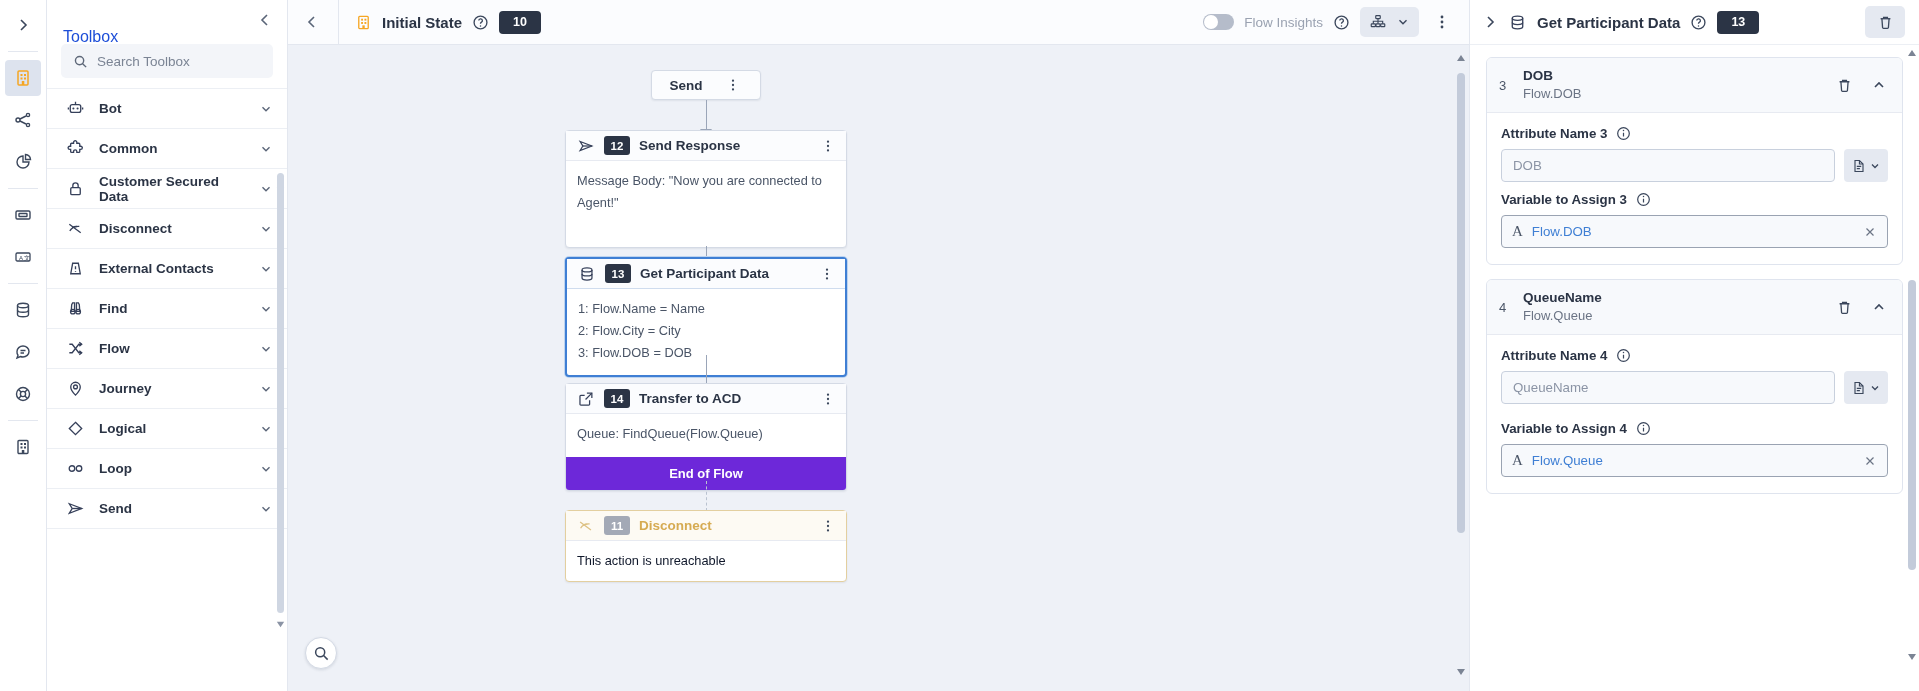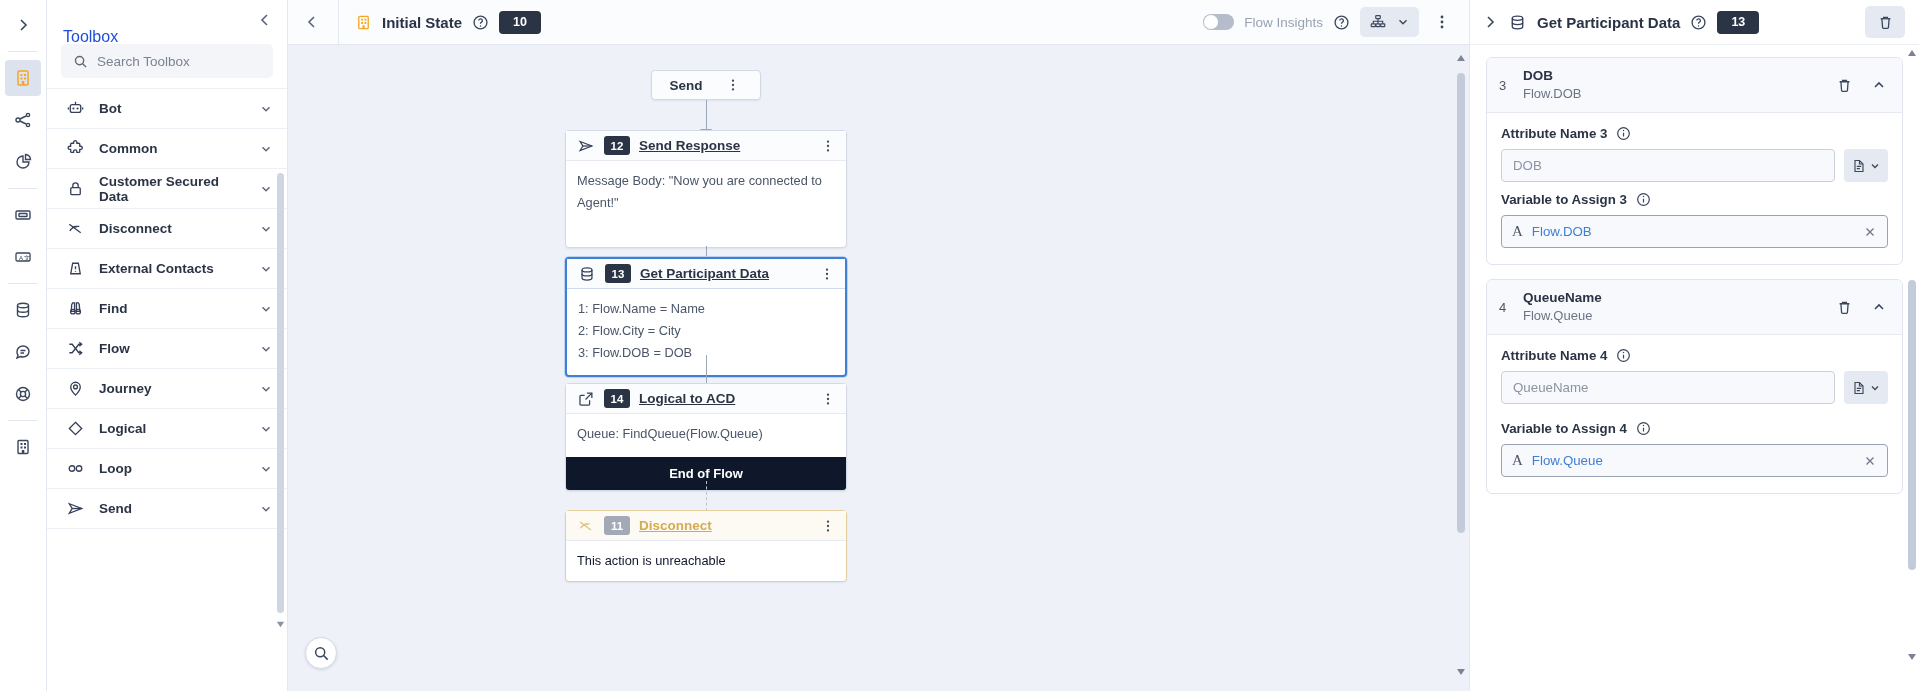--- a/index.html
+++ b/index.html
@@ -116,42 +116,42 @@
     height: 30px; display: flex; align-items: center; gap: 9px;
     padding: 0 8px 0 11px; border-bottom: 1px solid #e7eaf1;
     background: #fbfcfe;
   }
   .node-ico { color: #36405a; display: flex; }
   .node-badge {
     background: #2b3445; color: #fff; font-size: 11.5px; font-weight: bold;
     border-radius: 3px; min-width: 26px; height: 19px;
     display: flex; align-items: center; justify-content: center; padding: 0 5px;
   }
-  .node-title { font-size: 13.5px; font-weight: bold; flex: 1; color: #2b3445; text-decoration: underline; }
+  .node-title { font-size: 13.5px; font-weight: bold; flex: 1; color: #2b3445; }
   .node-kebab { color: #3b475c; cursor: pointer; display:flex; padding: 0 3px; }
   .node-body { padding: 9px 11px 11px 11px; font-size: 12.8px; color: #4a5567; }
   .node-body .line { line-height: 22px; }
 
   .start-node {
     position: absolute; width: 110px; height: 30px; background: #fbfcfe;
     border: 1px solid #d4dae5; border-radius: 4px;
     display: flex; align-items: center; justify-content: center; gap: 20px;
     font-size: 13.5px; font-weight: bold; color: #2b3445;
     box-shadow: 0 1px 2px rgba(20,30,60,.07);
   }
   .node.selected { border: 2px solid #3f7fd4; box-shadow: 0 0 0 1px #bdd4f0; }
   .node.selected .node-head { border-bottom-color: #cfdcee; }
   .node.muted { border-color: #e3cf9f; }
   .node.muted .node-head { background: #fdfaf3; }
   .node.muted .node-title { color: #d6ab52; }
   .node.muted .node-ico { color: #ddc183; }
   .node.muted .node-badge { background: #a3a9b6; }
   .node.muted .node-body { color: #0f172a; }
   .end-bar {
-    background: #0f172a; color: #ffffff; font-size: 13px; font-weight: bold;
+    background: #6d28d9; color: #ffffff; font-size: 13px; font-weight: bold;
     text-align: center; padding: 9px 0; border-radius: 0 0 3px 3px;
   }
   .connector { position: absolute; width: 1px; background: #9aa5b8; }
   .connector.dashed { background: none; border-left: 1px dashed #b9c2d0; width: 0; }
   .arrow-head {
     position: absolute; width: 0; height: 0;
     border-left: 6px solid transparent; border-right: 6px solid transparent;
     border-top: 8px solid #9aa5b8;
   }
   .zoom-fab {
@@ -645,21 +645,21 @@
         <div class="node" style="left:277px; top:338px;">
           <div class="node-head">
             <span class="node-ico">
                 <svg width="18" height="18" viewBox="0 0 20 20" fill="none" stroke="currentColor" stroke-width="1.4">
                   <path d="M11 3.5h5.5V9"></path>
                   <path d="M16.5 3.5L9.5 10.5"></path>
                   <path d="M14 11.5v4.2a1 1 0 0 1-1 1H4.3a1 1 0 0 1-1-1V7a1 1 0 0 1 1-1h4.2"></path>
                 </svg>
               </span>
             <span class="node-badge">14</span>
-            <span class="node-title">Logical to ACD</span>
+            <span class="node-title">Transfer to ACD</span>
             <span class="node-kebab">
                 <svg width="14" height="14" viewBox="0 0 16 16" fill="currentColor">
                   <circle cx="8" cy="3" r="1.3"></circle>
                   <circle cx="8" cy="8" r="1.3"></circle>
                   <circle cx="8" cy="13" r="1.3"></circle>
                 </svg>
               </span>
           </div>
           <div class="node-body" style="height:43px">
             <div class="line">Queue: FindQueue(Flow.Queue)</div>

